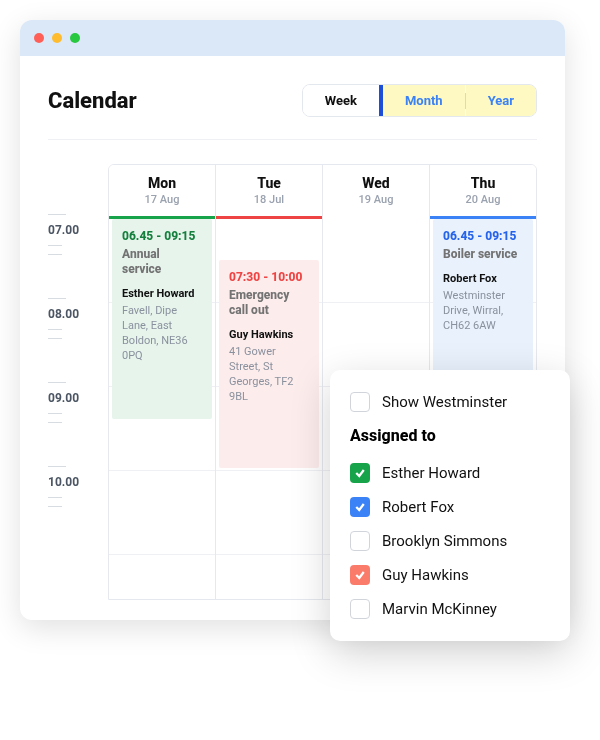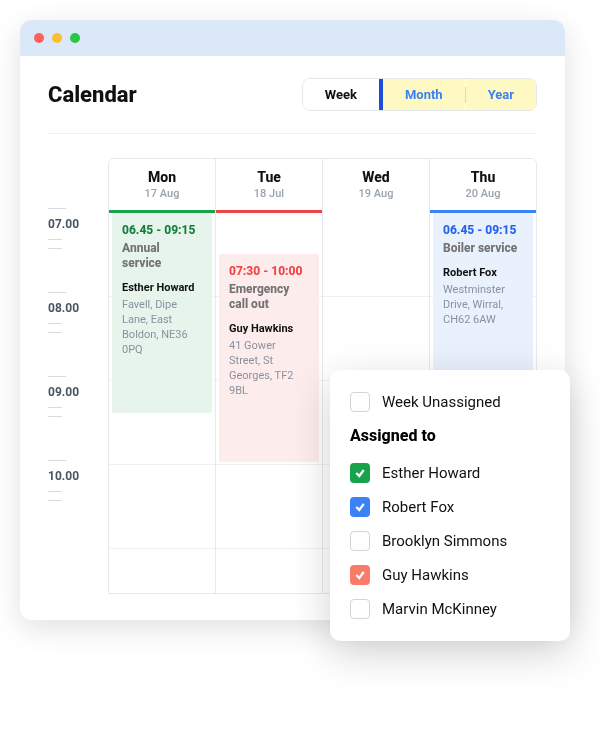--- a/index.html
+++ b/index.html
@@ -26,21 +26,21 @@
       background: #dae8f7;
       display: flex;
       align-items: center;
       padding: 0 14px;
       gap: 8px;
     }
     .dot { width: 10px; height: 10px; border-radius: 50%; }
     .dot.red { background: #ff5f57; }
     .dot.yellow { background: #febc2e; }
     .dot.green { background: #28c840; }
-    .content { padding: 22px 28px 0 28px; }
+    .content { padding: 28px 28px 0 28px; }
     .header-row {
       display: flex;
       justify-content: space-between;
       align-items: center;
       margin-bottom: 22px;
     }
     .page-title { font-size: 22px; font-weight: 800; color: #111; }
     .view-toggle {
       display: flex;
       border: 1px solid #e3e7ee;
@@ -266,21 +266,21 @@
           </div>
         </div>
       </div>
     </div>
   </div>
 </div>
 
 <div class="filter-panel">
   <div class="filter-row">
     <div class="chk"></div>
-    <div class="label">Week Unassigned</div>
+    <div class="label">Show Westminster</div>
   </div>
   <div class="filter-heading">Assigned to</div>
 
   <div class="filter-row">
     <div class="chk checked green">
       <svg viewBox="0 0 16 16">
           <polyline points="3,8 7,12 13,4"></polyline>
         </svg>
     </div>
     <div class="label">Esther Howard</div>

